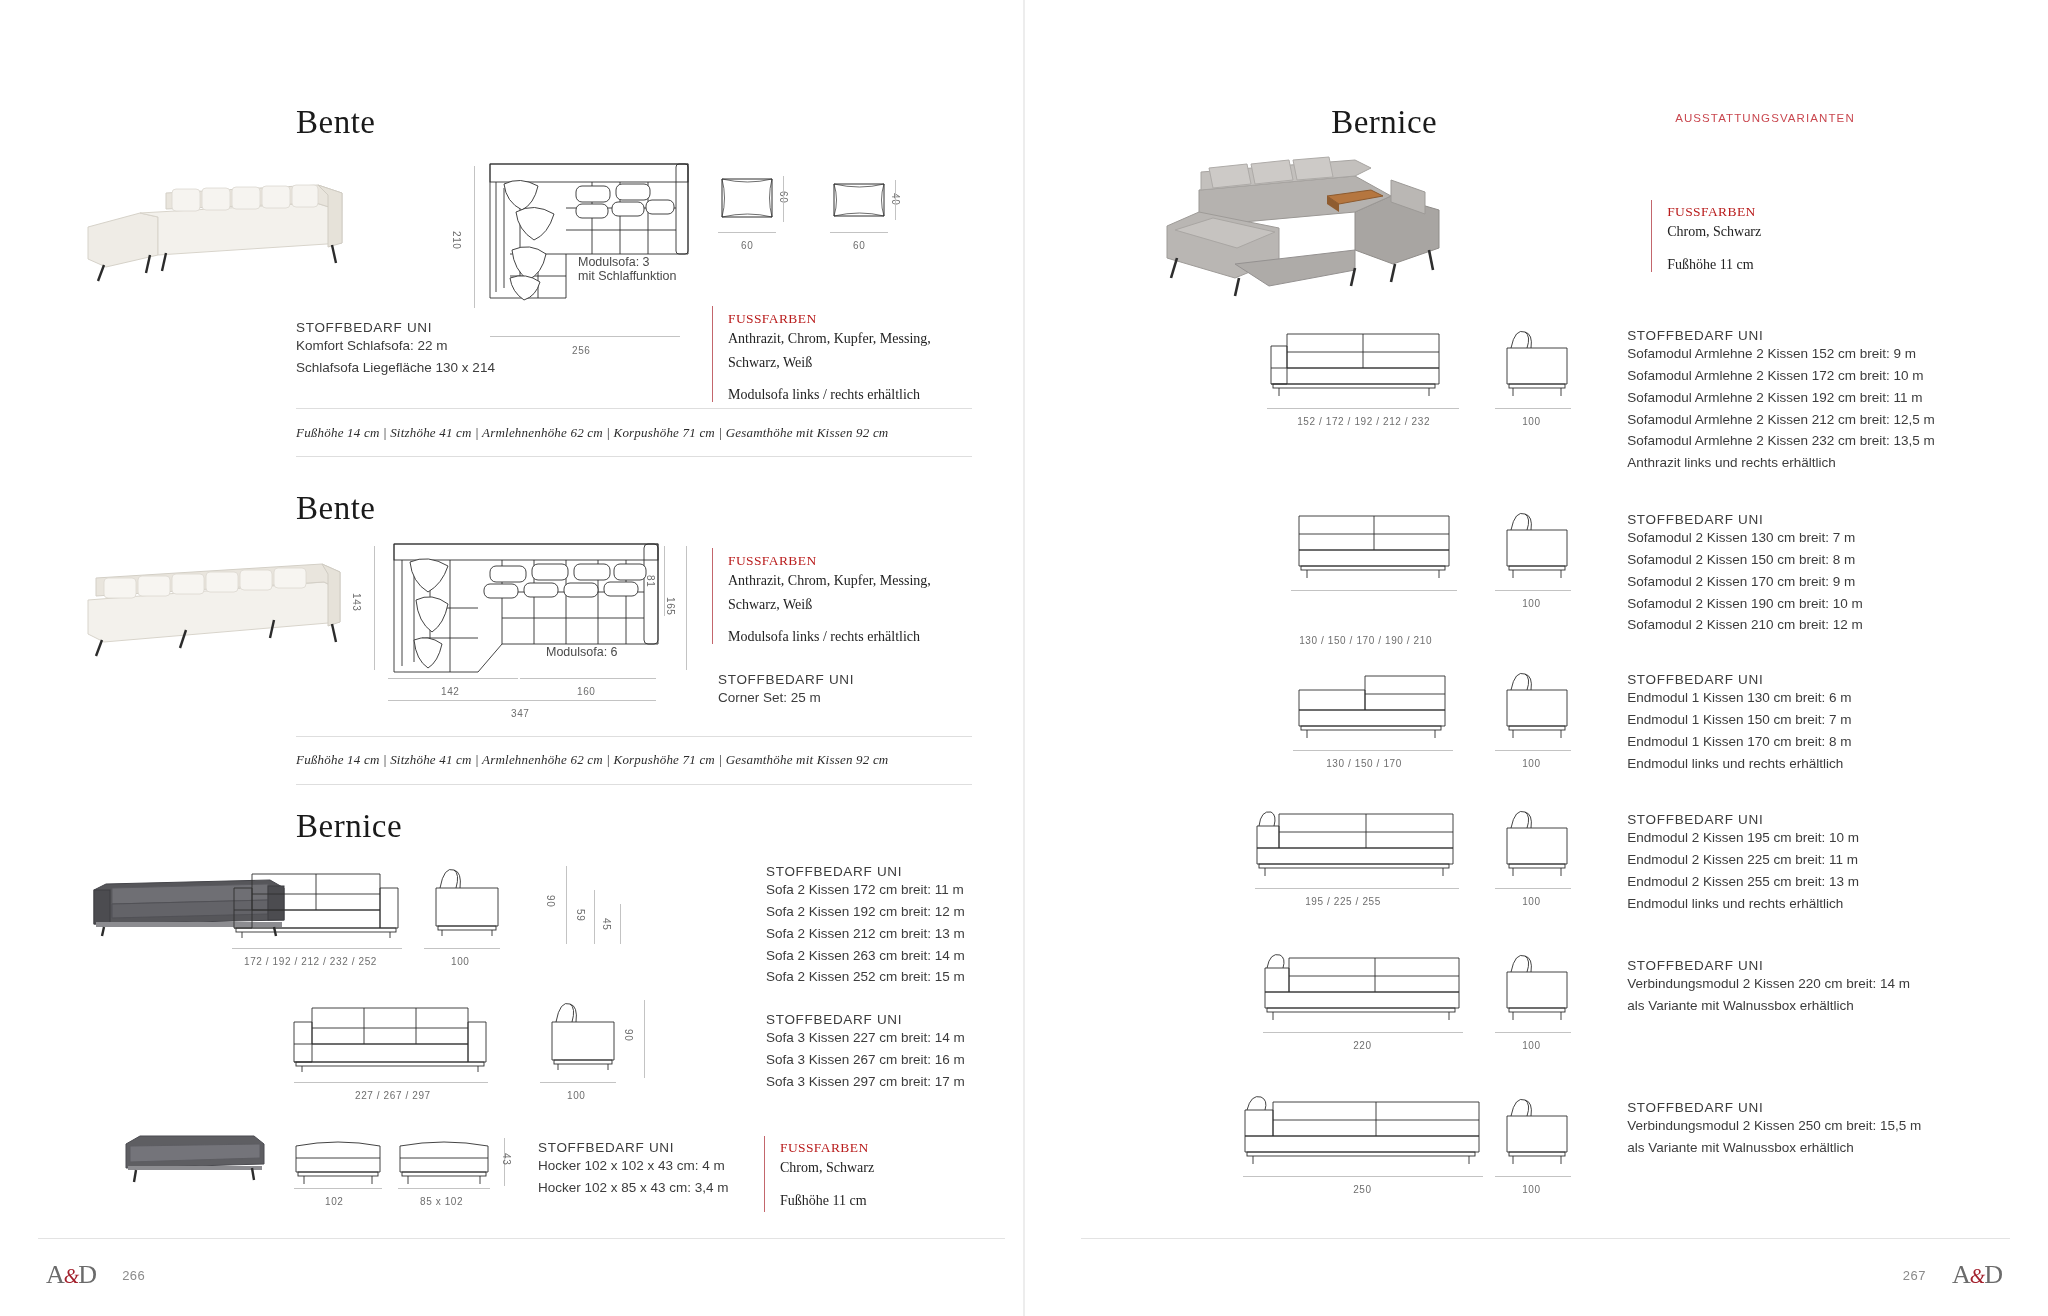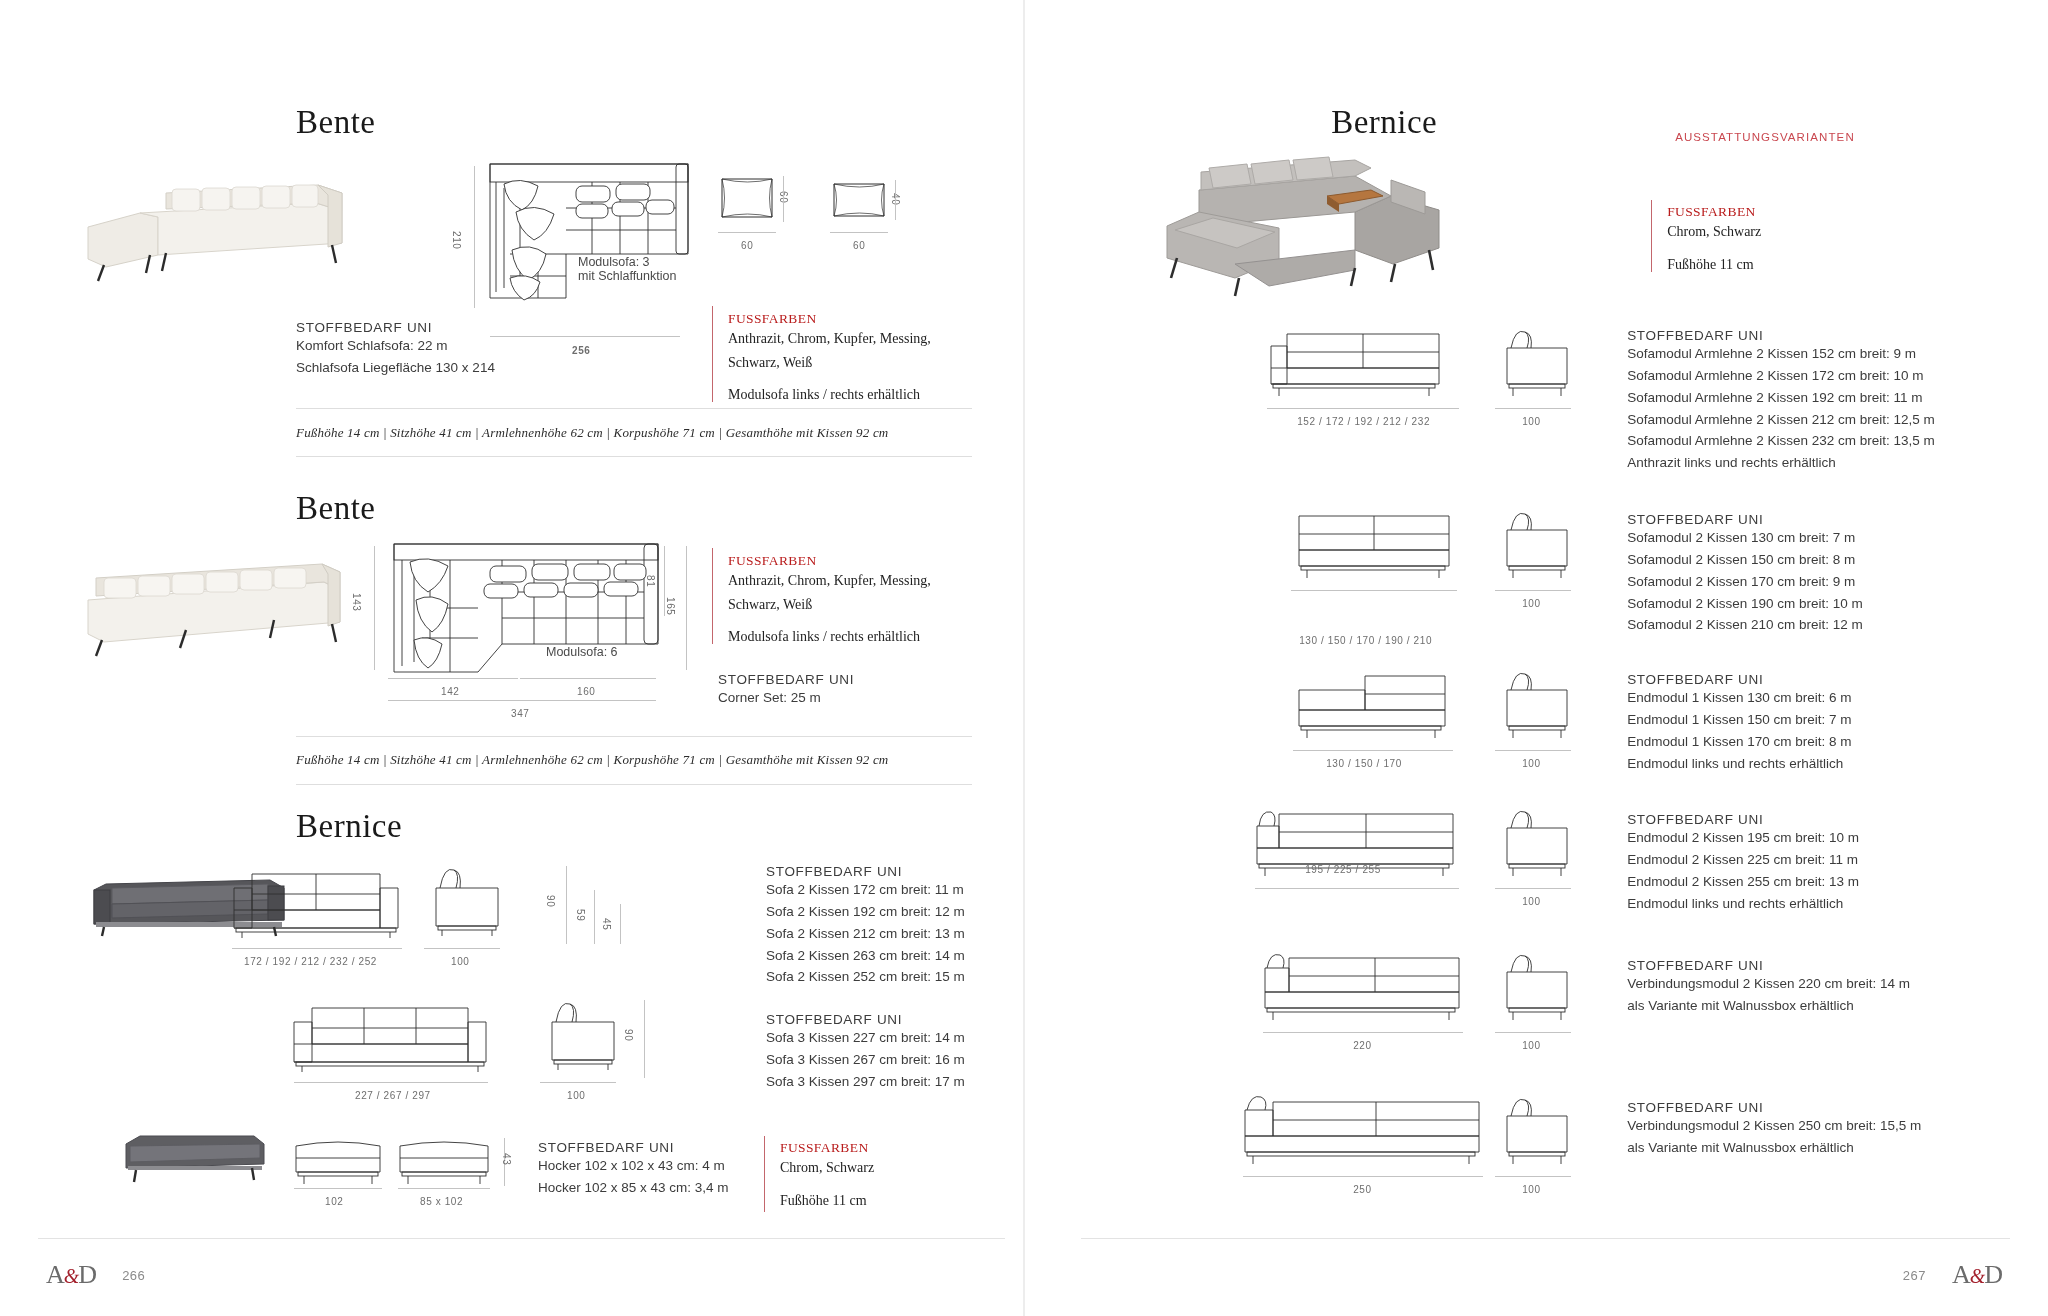--- a/index.html
+++ b/index.html
@@ -173,21 +173,21 @@
       <span class="dim-label vert" style="display:inline-block;">210</span>
     </div>
     <div class="txtblock dim-rule" style="left:474px; top:166px; width:1px; height:142px; background:#c3c3c3;"></div>
 
     <div class="txtblock" style="left:578px; top:255px;">
       <div class="note-label">Modulsofa: 3</div>
       <div class="note-label">mit Schlaffunktion</div>
     </div>
 
     <div class="dim-rule" style="position:absolute; left:490px; top:336px; width:190px;"></div>
-    <div class="txtblock dim-label" style="left:572px; top:345px;font-weight:bold;">256</div>
+    <div class="txtblock dim-label" style="left:572px; top:345px;">256</div>
 
     <div class="photo" style="left:718px; top:175px; width:58px; height:46px;">
       <svg width="58" height="46" viewBox="0 0 58 46">
         <path d="M4 4 L54 4 L54 42 L4 42 Z" fill="#fff" stroke="#2f2f2f" stroke-width="1"></path>
         <path d="M4 4 q26 6 50 0 M4 42 q26 -6 50 0 M4 4 q5 19 0 38 M54 4 q-5 19 0 38" fill="none" stroke="#2f2f2f" stroke-width="0.7"></path>
       </svg>
     </div>
     <div class="dim-rule" style="position:absolute; left:718px; top:232px; width:58px;"></div>
     <div class="txtblock dim-label" style="left:741px; top:240px;">60</div>
     <div class="txtblock" style="left:789px; top:186px;">
@@ -495,21 +495,21 @@
       <div style="position:absolute; left:46px; top:22px; display:flex; align-items:center; gap:26px;">
         <div class="logo"><span>A</span><span class="amp">&amp;</span><span>D</span></div>
         <div class="pgnum">266</div>
       </div>
     </div>
   </div>
 
   <div class="page page-right">
 
     <div class="txtblock brand-title" style="left:288px; top:104px;">Bernice</div>
-    <div class="txtblock eyebrow" style="left:632px; top:131px;">AUSSTATTUNGSVARIANTEN</div>
+    <div class="txtblock eyebrow" style="left:632px; top:112px;">AUSSTATTUNGSVARIANTEN</div>
 
     <div class="photo" style="left:96px; top:152px; width:350px; height:150px;">
       <svg width="350" height="150" viewBox="0 0 350 150">
 
         <path d="M216 60 L252 44 L300 58 L300 96 L254 112 L216 98 Z" fill="#a8a5a2" stroke="#8f8c89"></path>
         <path d="M252 28 L286 40 L286 62 L252 50 Z" fill="#bab7b4" stroke="#9d9a97"></path>
 
         <path d="M60 38 L216 24 L252 44 L216 60 L60 74 Z" fill="#b5b2af" stroke="#9b9895"></path>
         <path d="M62 20 L216 8 L232 16 L216 24 L62 38 Z" fill="#c3c0bd" stroke="#a7a4a1"></path>
 
@@ -667,21 +667,21 @@
           <path d="M28 6 L202 6 L202 40 L28 40 Z"></path>
           <path d="M28 24 L202 24"></path>
           <path d="M115 6 L115 40"></path>
           <path d="M6 40 L202 40 L202 56 L6 56 Z"></path>
           <rect x="8" y="56" width="190" height="4"></rect>
           <path d="M14 60 L14 68 M192 60 L192 68"></path>
         </g>
       </svg>
     </div>
     <div class="dim-rule" style="position:absolute; left:212px; top:888px; width:204px;"></div>
-    <div class="txtblock dim-label" style="left:262px; top:864px;text-align:right;">195 / 225 / 255</div>
+    <div class="txtblock dim-label" style="left:262px; top:896px;text-align:right;">195 / 225 / 255</div>
 
     <div class="photo" style="left:452px; top:808px; width:86px; height:74px;">
       <svg width="86" height="74" viewBox="0 0 86 74">
         <g fill="none" stroke="#2f2f2f" stroke-width="0.9">
           <path d="M12 20 L72 20 L72 56 L12 56 Z"></path>
           <path d="M16 20 q4 -20 14 -16 q6 4 2 16"></path>
           <path d="M30 4 q8 2 6 16"></path>
           <rect x="14" y="56" width="56" height="4"></rect>
           <path d="M18 60 L18 68 M66 60 L66 68"></path>
         </g>

